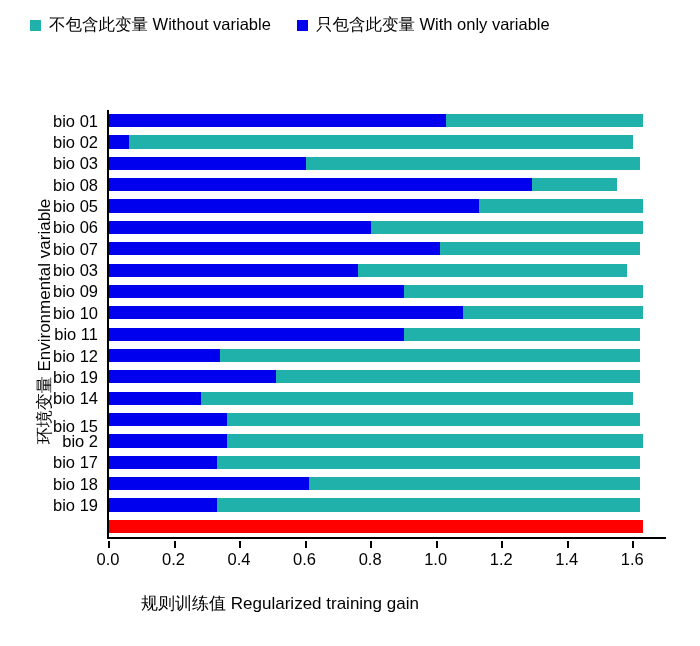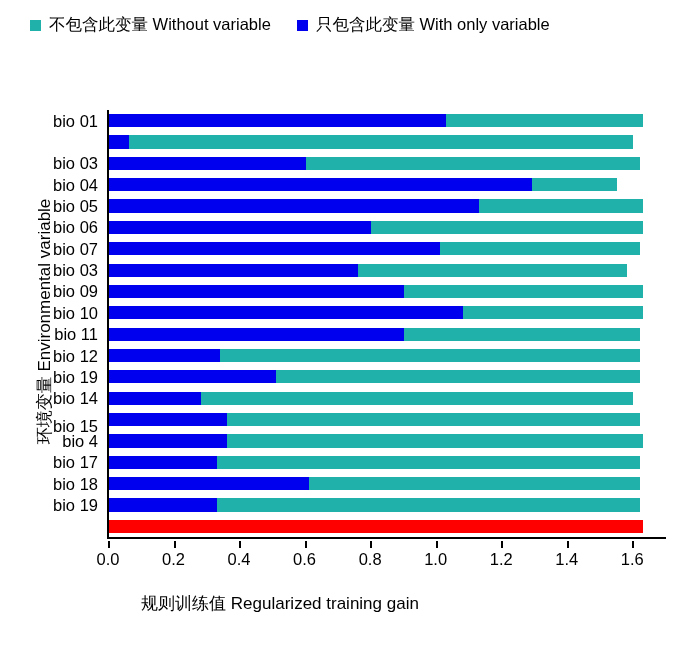--- a/index.html
+++ b/index.html
@@ -236,34 +236,35 @@
           <div class="bar-seg seg-only" style="left: 0px; width: 108.124px;"></div>
         </div>
         <div class="bar-row" style="top: 409.707px; height: 13.237px;">
           <div class="bar-seg seg-all" style="left: 0px; width: 534.065px;"></div>
         </div>
       </div>
   </div>
 
   <div id="ylabels">
       <div class="ytick-item" style="top: 1.675px;">bio 01</div>
+      <div class="ytick-item" style="top: 23.025px;">bio 02</div>
       <div class="ytick-item" style="top: 44.375px;">bio 03</div>
-      <div class="ytick-item" style="top: 65.725px;">bio 04</div>
+      <div class="ytick-item" style="top: 65.725px;">bio 08</div>
       <div class="ytick-item" style="top: 87.075px;">bio 05</div>
       <div class="ytick-item" style="top: 108.425px;">bio 06</div>
       <div class="ytick-item" style="top: 129.775px;">bio 07</div>
       <div class="ytick-item" style="top: 151.125px;">bio 03</div>
       <div class="ytick-item" style="top: 172.475px;">bio 09</div>
       <div class="ytick-item" style="top: 193.825px;">bio 10</div>
       <div class="ytick-item" style="top: 215.175px;">bio 11</div>
       <div class="ytick-item" style="top: 236.525px;">bio 12</div>
       <div class="ytick-item" style="top: 257.875px;">bio 19</div>
       <div class="ytick-item" style="top: 279.225px;">bio 14</div>
       <div class="ytick-item" style="top: 307px;">bio 15</div>
-      <div class="ytick-item" style="top: 321.925px;">bio 4</div>
+      <div class="ytick-item" style="top: 321.925px;">bio 2</div>
       <div class="ytick-item" style="top: 343.275px;">bio 17</div>
       <div class="ytick-item" style="top: 364.625px;">bio 18</div>
       <div class="ytick-item" style="top: 385.975px;">bio 19</div>
     </div>
 
   <div id="xticks">
       <div class="xtick-mark" style="left: 1px;"></div>
       <div class="xtick-label" style="left: 1px;">0.0</div>
       <div class="xtick-mark" style="left: 66.5294px;"></div>
       <div class="xtick-label" style="left: 66.5294px;">0.2</div>

